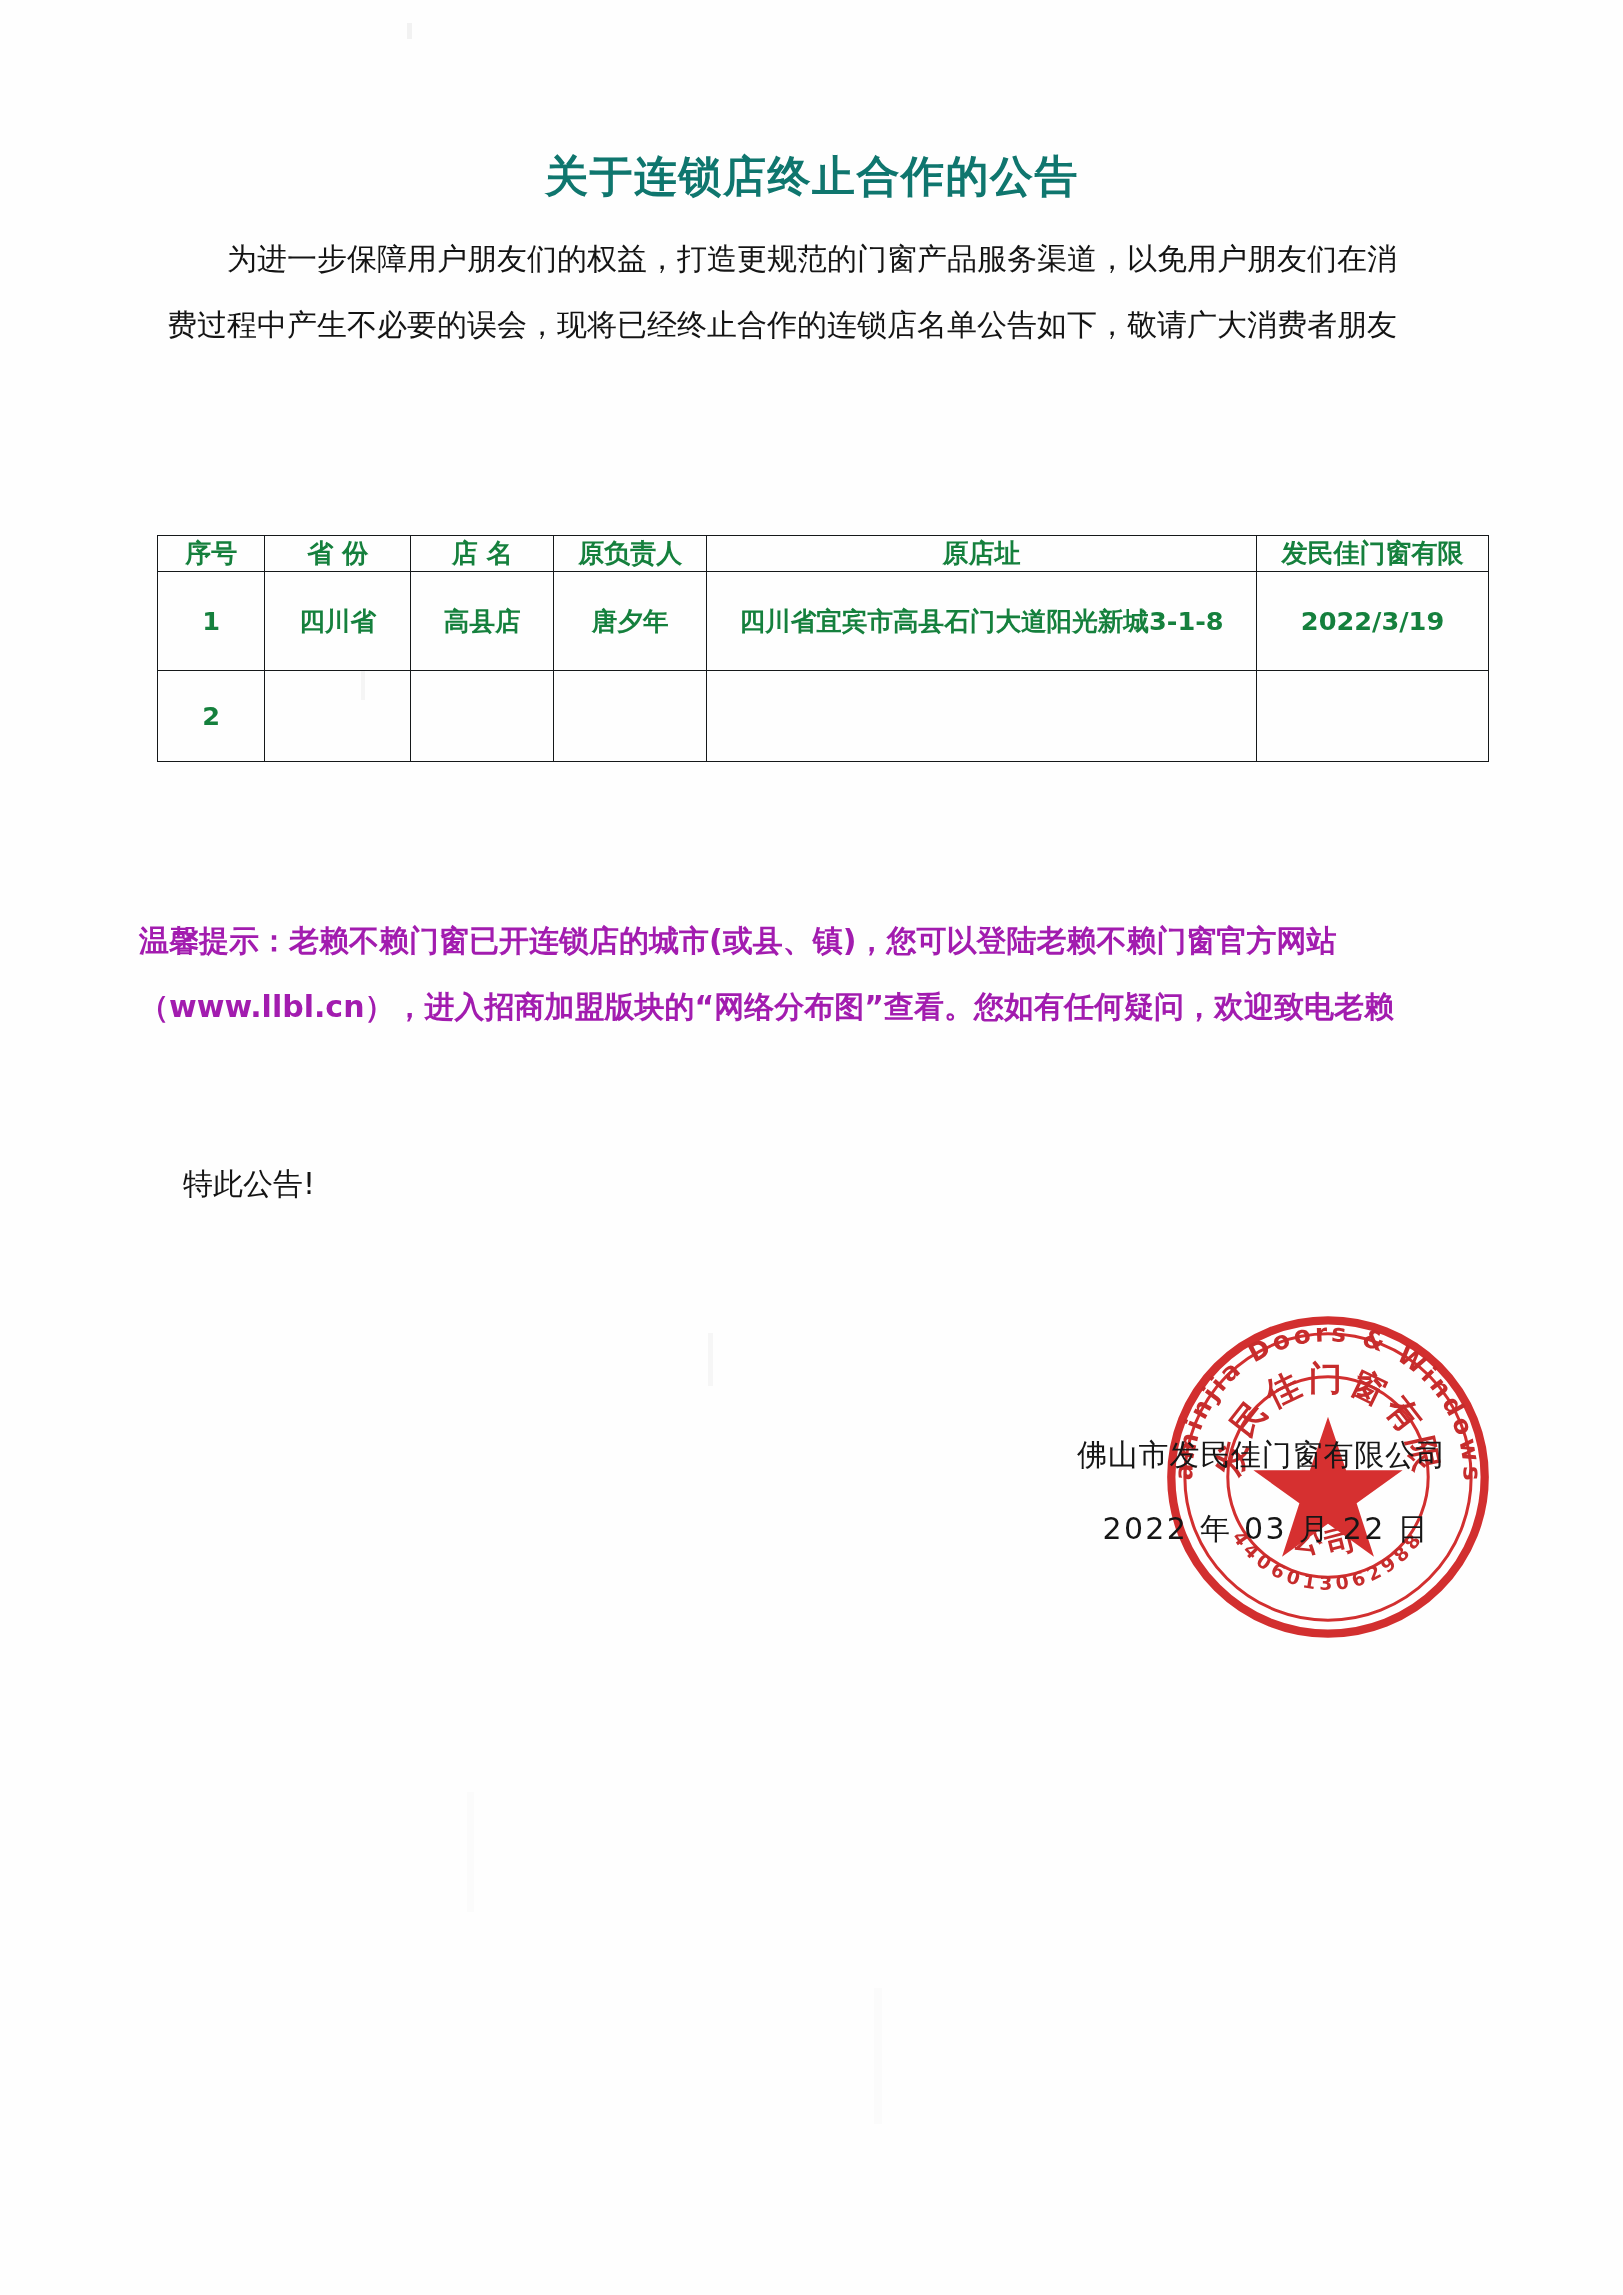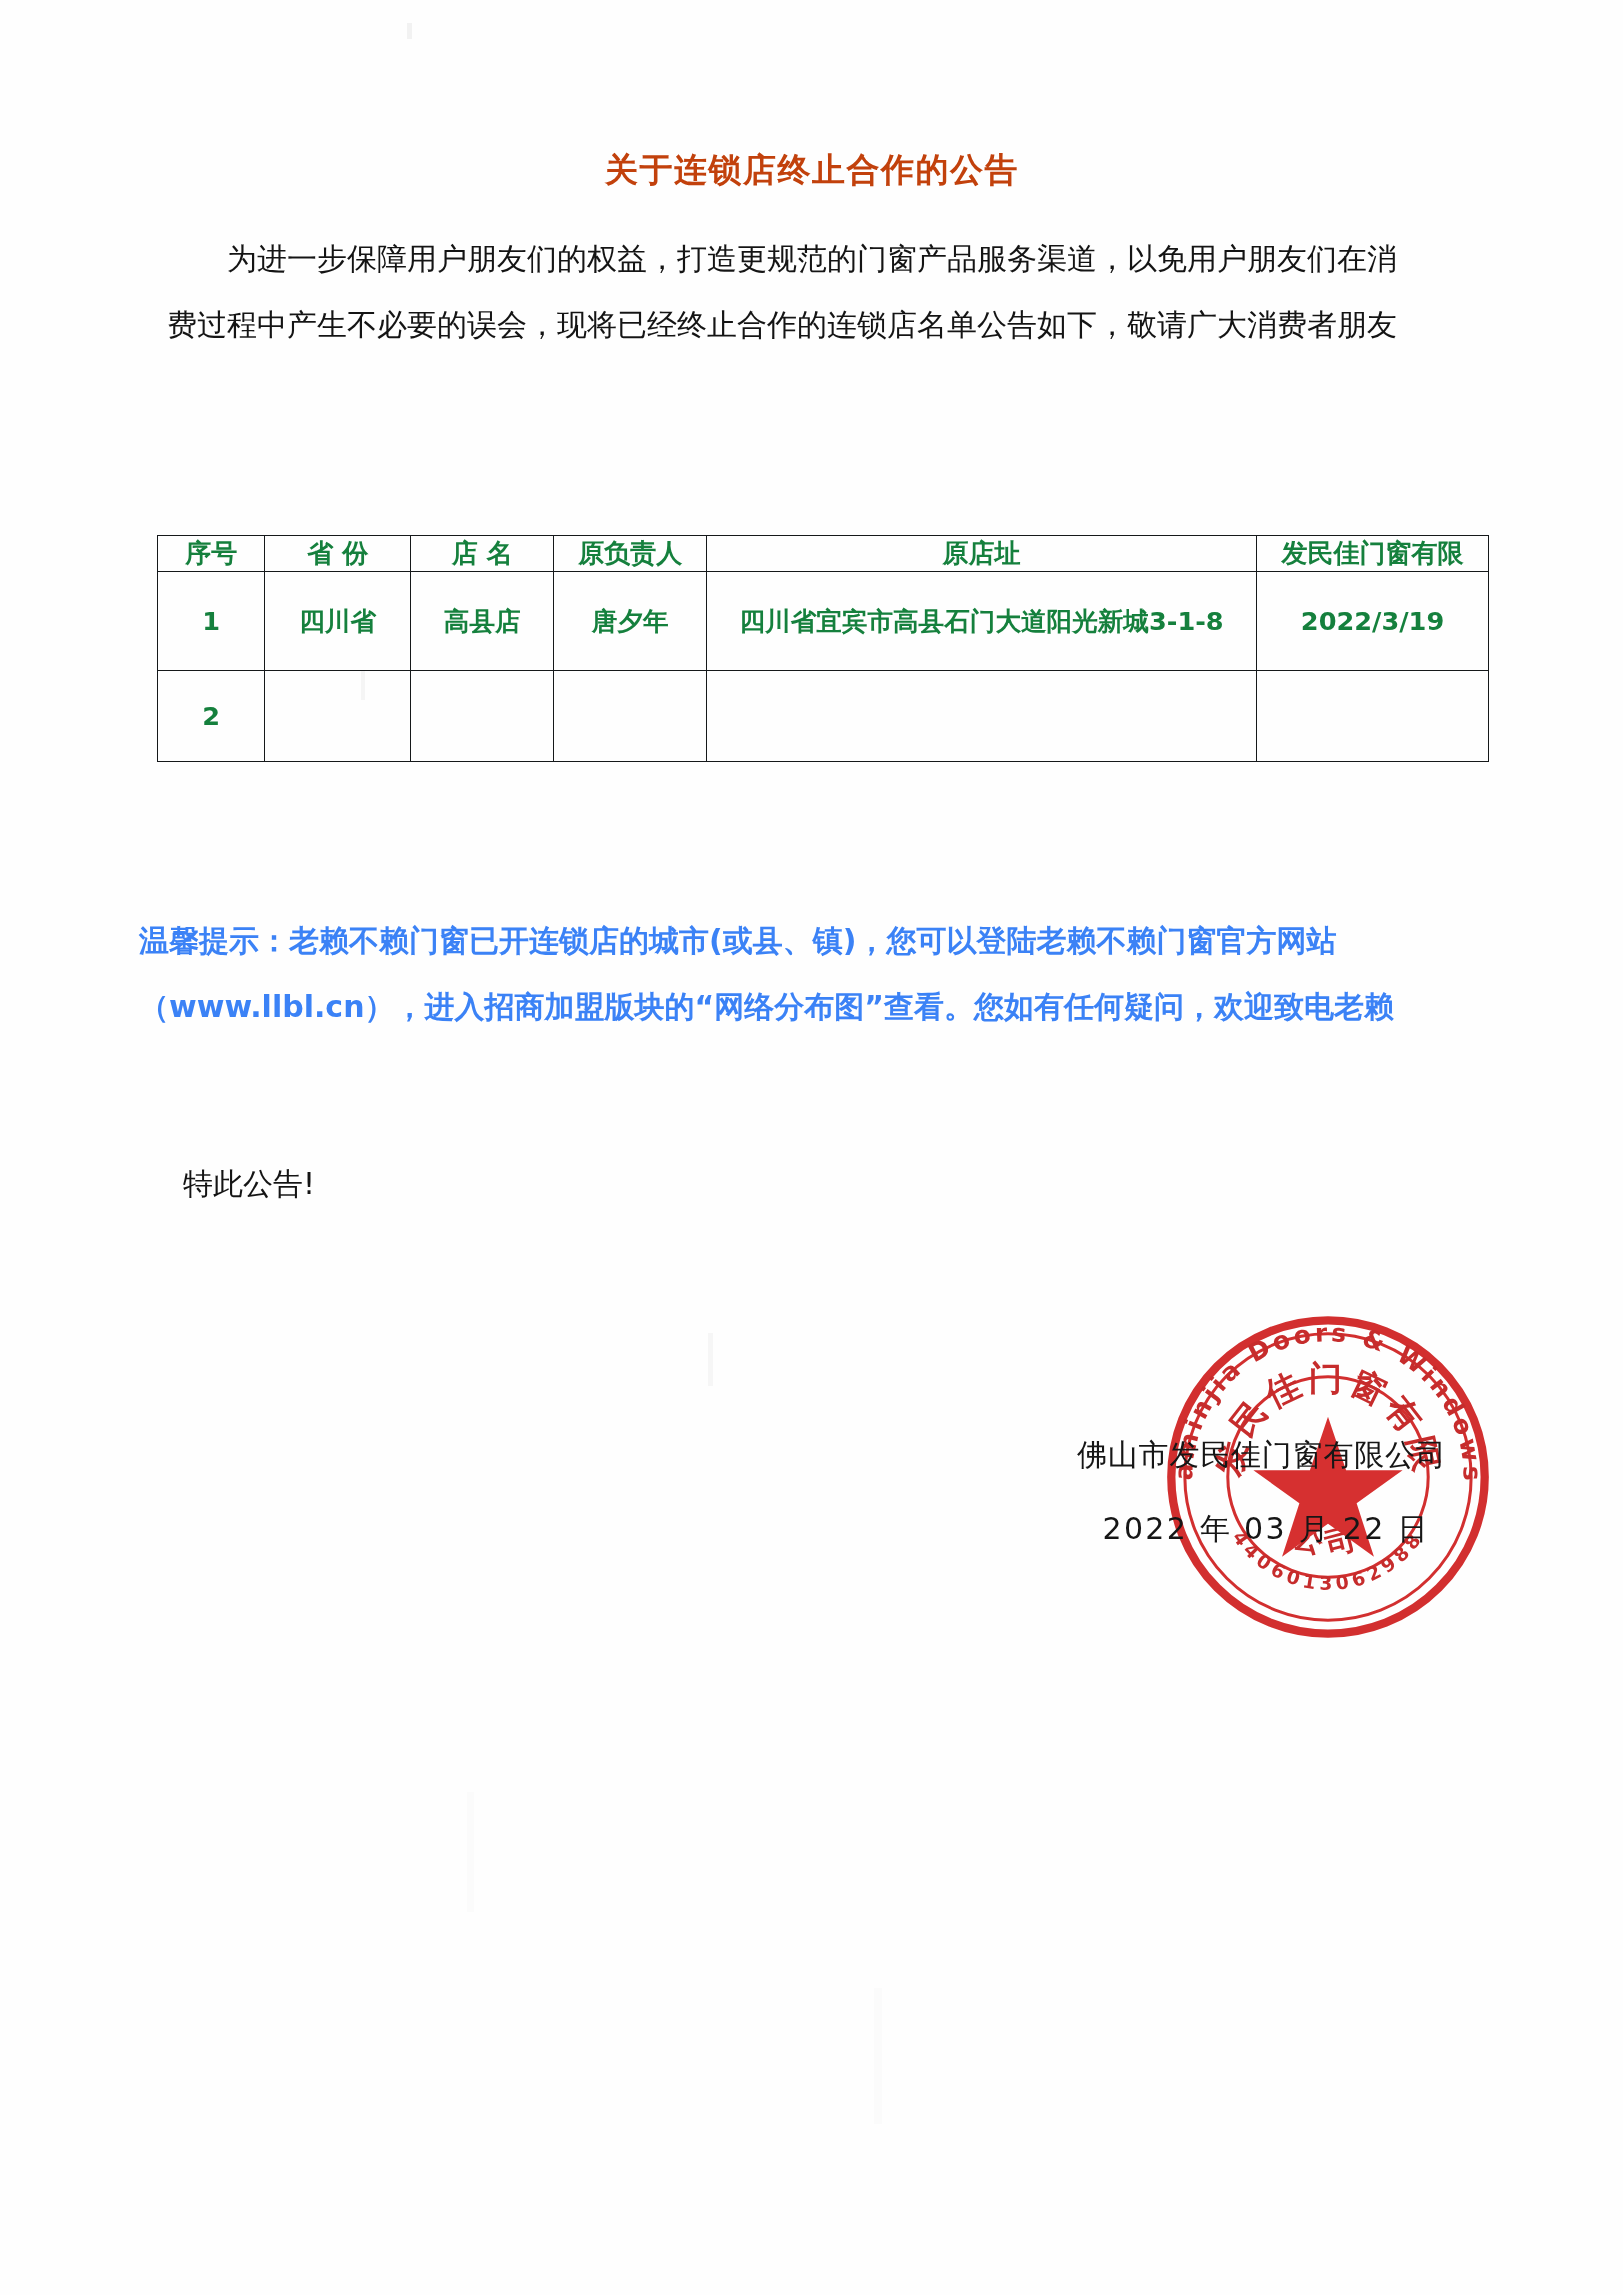--- a/index.html
+++ b/index.html
@@ -28,24 +28,24 @@
     background: #fafafa;
     pointer-events: none;
   }
 
   .doc-title {
     position: absolute;
     top: 148px;
     left: 0;
     width: 100%;
     text-align: center;
-    font-size: 33px;
+    font-size: 43px;
     font-weight: bold;
     letter-spacing: 1.5px;
-    color: #c2410c;
+    color: #0f766e;
     font-family: "DejaVu Serif", "Liberation Serif", serif;
   }
 
   .body-block {
     position: absolute;
     top: 226px;
     left: 167px;
     width: 1325px;
     font-size: 30px;
     line-height: 66px;
@@ -98,21 +98,21 @@
 
   
   .tip-block {
     position: absolute;
     top: 908px;
     left: 139px;
     width: 1363px;
     font-size: 30px;
     line-height: 66px;
     font-weight: bold;
-    color: #3b82f6;
+    color: #a21caf;
   }
   .tip-block p { margin: 0; white-space: nowrap; }
 
   .notice-line {
     position: absolute;
     top: 1164px;
     left: 183px;
     font-size: 30px;
     font-weight: normal;
     color: #141414;

